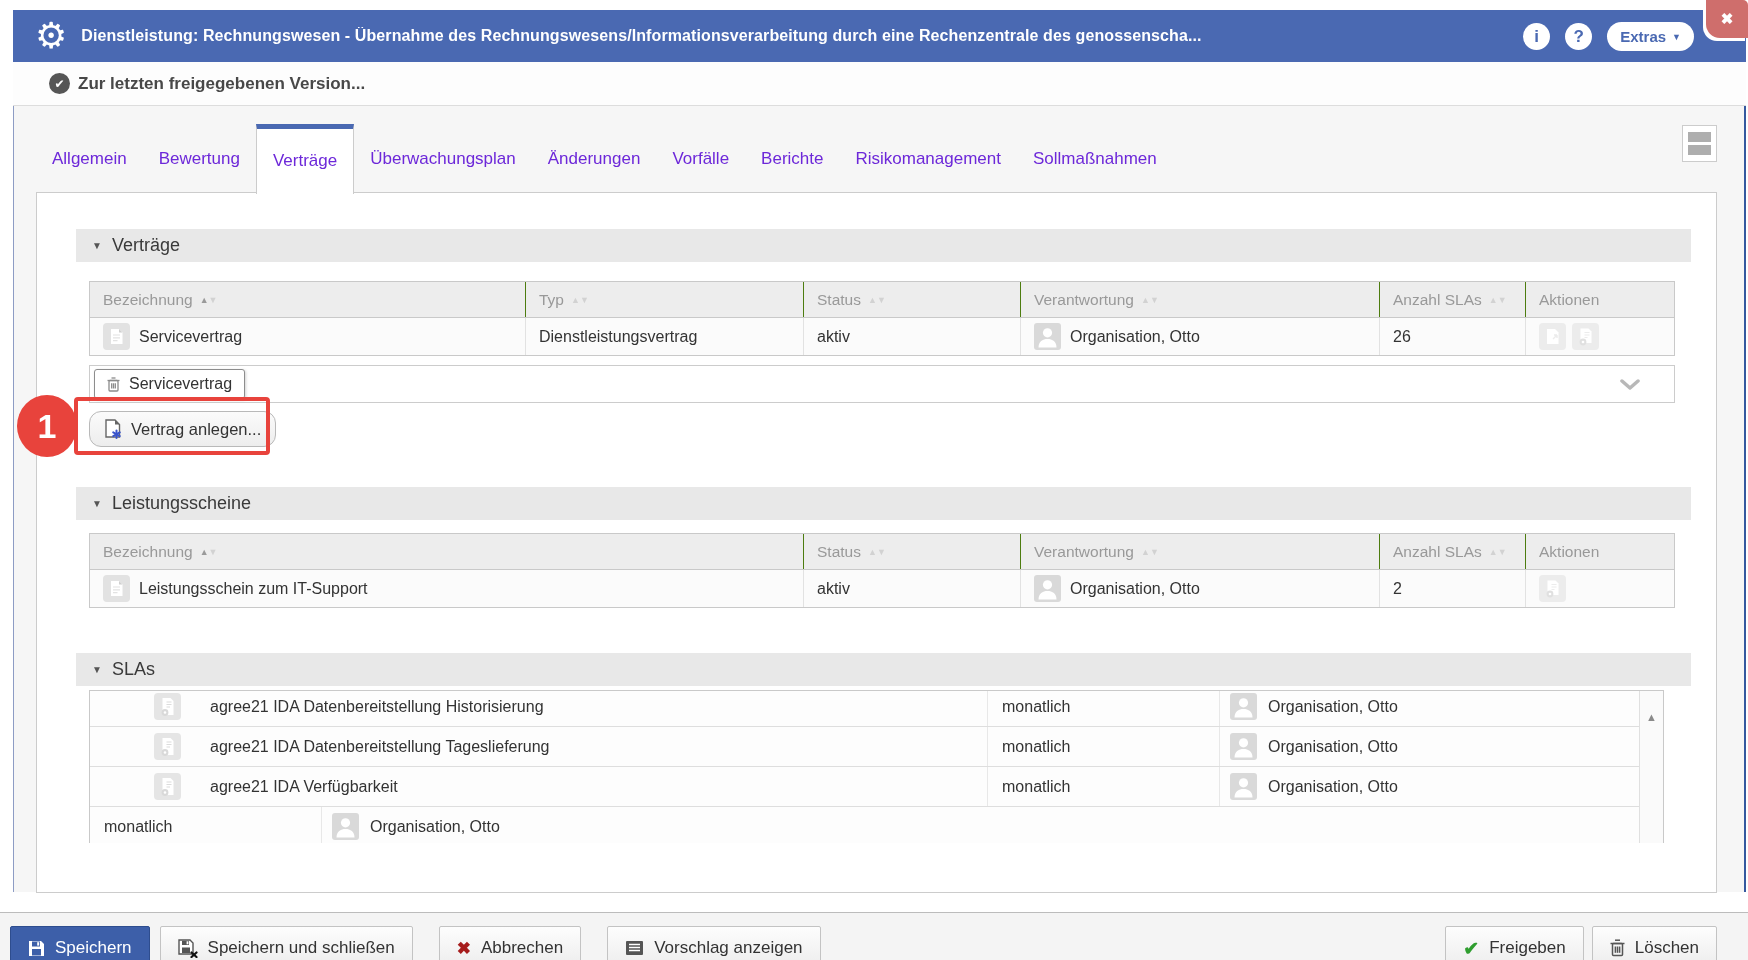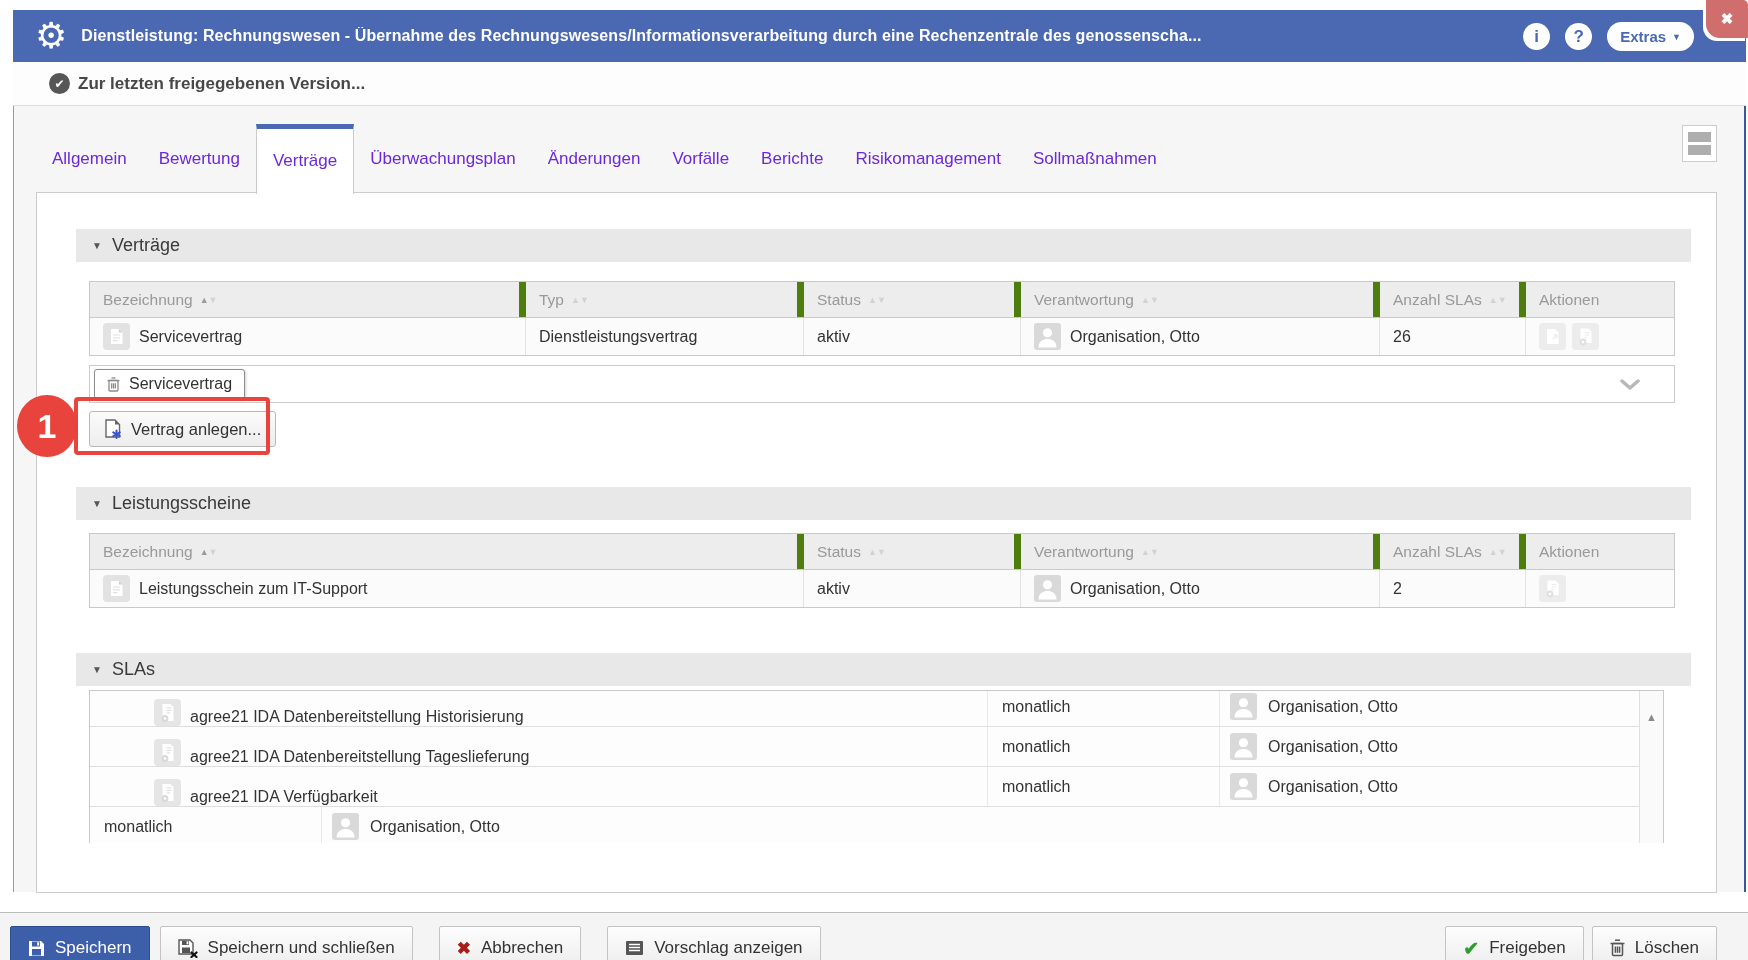--- a/index.html
+++ b/index.html
@@ -78,21 +78,21 @@
     width:1615px; height:33px; background:#e8e8e8; display:flex; align-items:center;
     padding-left:16px; gap:10px; font-size:18px; color:#3a3a3a; cursor:pointer;
   }
   .sec-tri { font-size:10px; color:#555; }
 
   .tbl { margin:19px 0 0 13px; width:1586px; border:1px solid #c9c9c9; background:#fff; }
   .tr { display:flex; }
   .th-row { background:#ededed; height:36px; border-bottom:1px solid #c9c9c9; }
   .th {
     display:flex; align-items:center; padding-left:13px; gap:7px; color:#999; font-size:15.5px;
-    border-right:7px solid #4d7c0f; cursor:pointer;
+    border-right:1px solid #4d7c0f; cursor:pointer;
   }
   .td-row { background:#fbfbfb; height:37px; }
   .td { display:flex; align-items:center; padding-left:13px; gap:9px; font-size:16px; color:#333; border-right:1px solid #e2e2e2; }
   .sort { display:flex; gap:1px; font-size:9px; letter-spacing:-1px; }
   .s { color:#d2d2d2; }
   .s.on { color:#9a9a9a; }
 
   .vc1{width:436px} .vc2{width:278px} .vc3{width:217px} .vc4{width:359px} .vc5{width:146px} .vc6{width:148px;border-right:none}
   .lc1{width:714px} .lc2{width:217px} .lc3{width:359px} .lc4{width:146px} .lc5{width:148px;border-right:none}
 
@@ -107,38 +107,38 @@
   .chip {
     height:30px; background:#fff; border:1px solid #8d8d8d; border-radius:3px;
     box-shadow:1px 1px 3px rgba(0,0,0,.18); display:flex; align-items:center; gap:9px;
     padding:0 12px; font-size:16px; color:#333; cursor:pointer;
   }
   .field-chevron { position:absolute; right:34px; top:13px; }
 
   
   .btn-row { margin:8px 0 0 13px; display:flex; gap:15px; }
   .btn {
-    height:36px; background:linear-gradient(#fbfbfb,#ededed); border:1px solid #b9b9b9; border-radius:3px;
+    height:36px; background:linear-gradient(#fbfbfb,#ededed); border:1px solid #b9b9b9; border-radius:12px;
     font-size:16.5px; color:#333; display:flex; align-items:center; gap:9px; padding:0 14px;
     font-family:"Liberation Sans", sans-serif; cursor:pointer; white-space:nowrap;
   }
 
   .gap40 { height:40px; } .gap45 { height:45px; }
   .tbl-l { margin-top:13px; }
   .btn-row-l { margin-top:12px; }
 
   
   .sla-viewport {
     margin:4px 0 0 13px; width:1575px; height:153px; border:1px solid #c9c9c9; border-bottom:none;
     overflow:hidden; position:relative; background:#fff;
   }
   .sla-rows { margin-top:-4px; width:1550px; }
   .sla-row { display:flex; height:40px; background:#fdfdfd; border-bottom:1px solid #dedede; }
   .sla-cell { display:flex; align-items:center; font-size:16px; color:#333; border-right:1px solid #e8e8e8; }
-  .sc1{width:898px; padding-left:64px; gap:9px;align-items:flex-end;}
+  .sc1{width:898px; padding-left:64px; gap:29px;}
   .sc2{width:232px; padding-left:14px;}
   .sc3{width:419px; padding-left:10px; gap:11px; border-right:none;}
   .sla-scroll {
     position:absolute; right:0; top:0; width:24px; height:100%; background:#fafafa;
     border-left:1px solid #e0e0e0; display:flex; justify-content:center; cursor:pointer;
   }
   .scroll-up { margin-top:20px; font-size:11px; color:#8a8a8a; }
 
   
   .footer {

